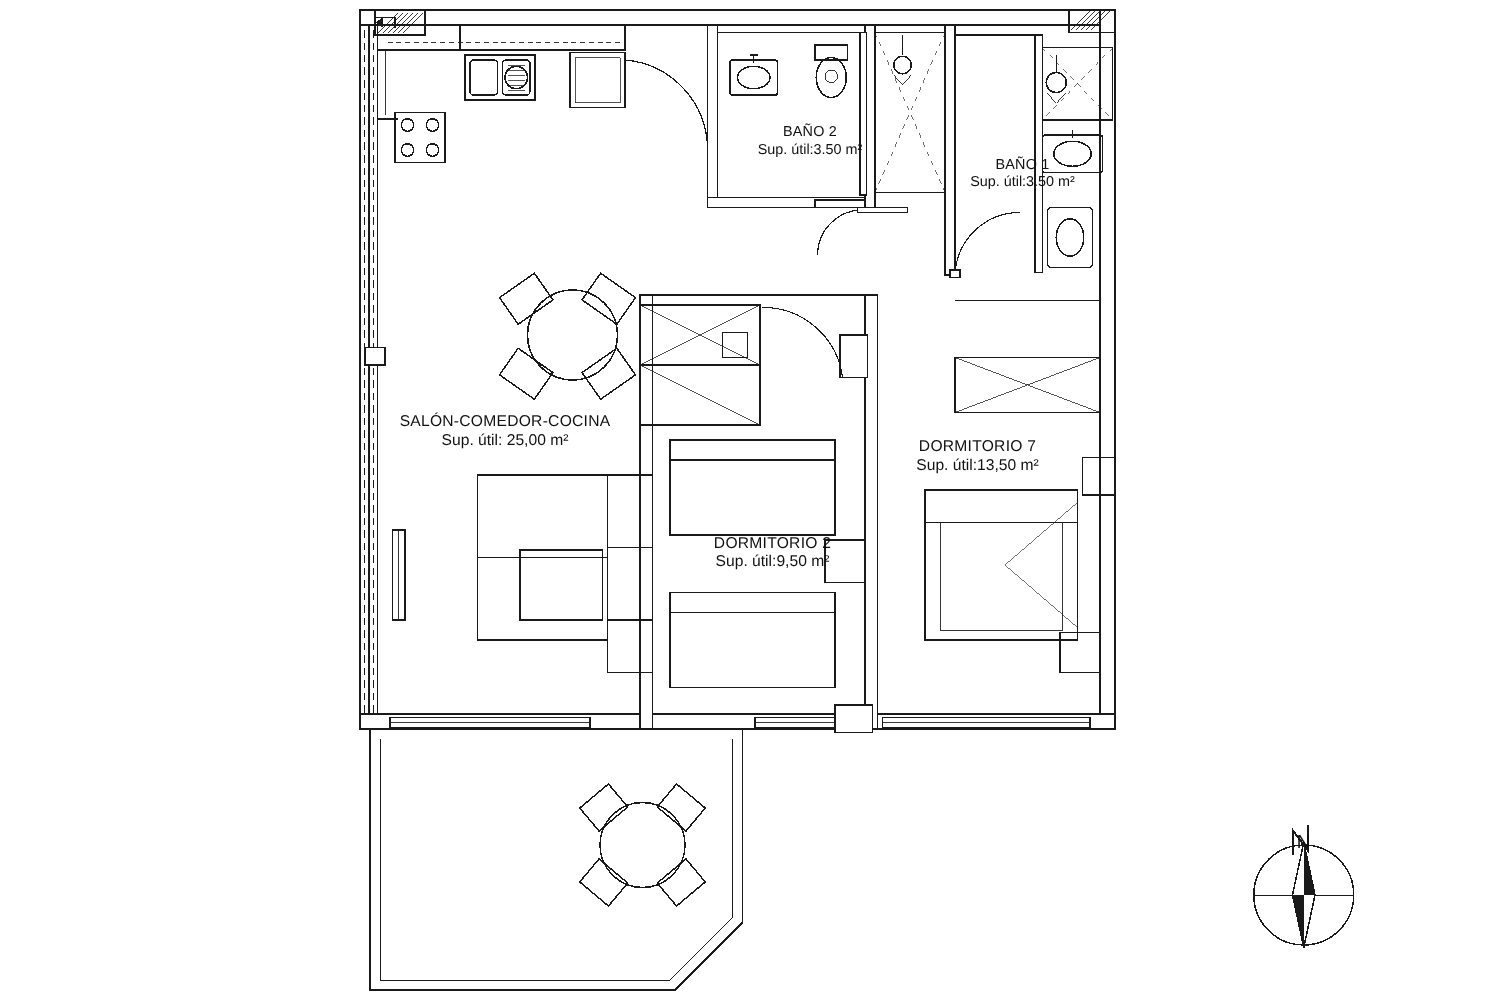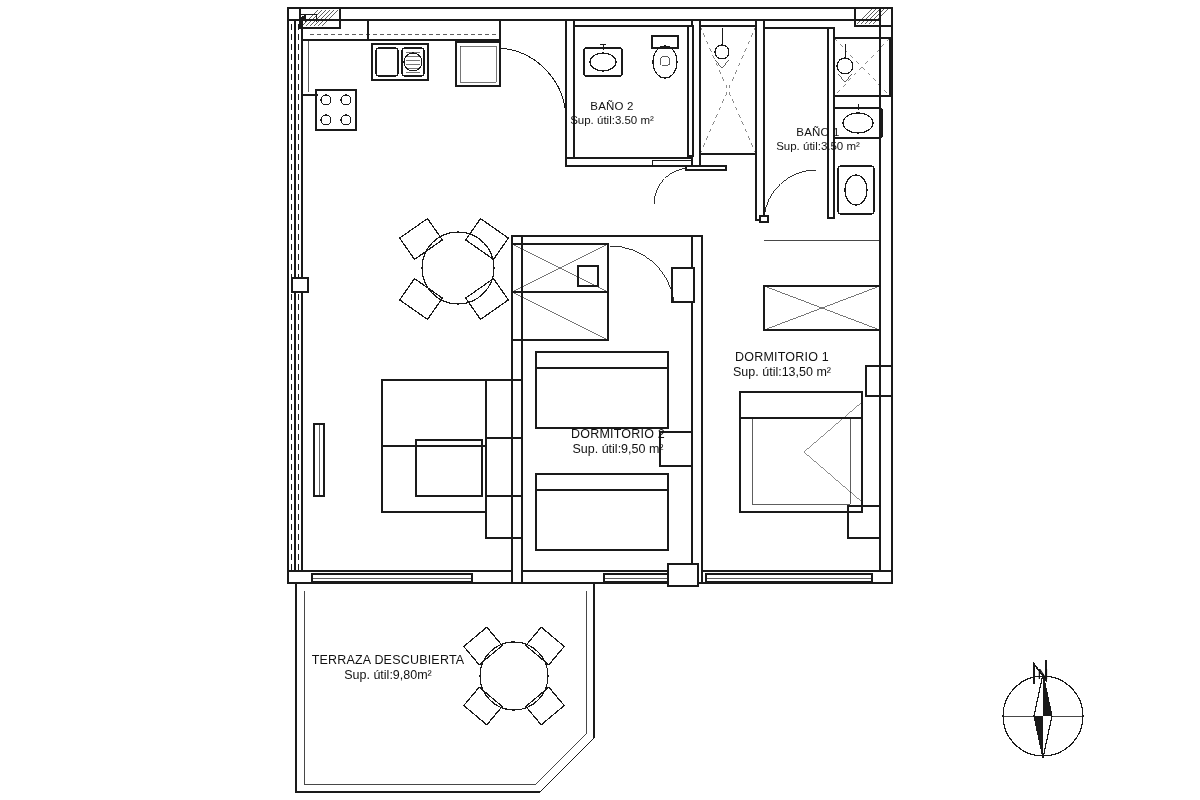--- a/index.html
+++ b/index.html
@@ -184,43 +184,43 @@
 
     <circle cx="1043" cy="716" r="40"></circle>
     <path d="M1003 716 h80 M1043 676 v80" stroke-width="0.8"></path>
     <path d="M1043 674 L1052 716 L1043 758 L1034 716 Z" fill="#fff"></path>
     <path d="M1043 674 L1052 716 L1043 716 Z" fill="#1a1a1a" stroke="none"></path>
     <path d="M1043 758 L1034 716 L1043 716 Z" fill="#1a1a1a" stroke="none"></path>
     <path d="M1034 684 L1034 664 L1046 680 L1046 660" stroke-width="1.6"></path>
   </g>
 </svg>
 
-
-<div class="lbl small" style="left:612px;top:99px;transform:translateX(-50%);">
+<div class="lbl" style="left:404px;top:330px;transform:translateX(-50%);">
+  <span class="l1">SALÓN-COMEDOR-COCINA</span>
+  <span class="l2">Sup. útil: 25,00 m²</span>
+</div>
+
+<div class="lbl small" style="left:648px;top:99px;transform:translateX(-50%);">
   <span class="l1">BAÑO 2</span>
   <span class="l2">Sup. útil:3.50 m²</span>
 </div>
 
 <div class="lbl small" style="left:818px;top:125px;transform:translateX(-50%);text-align:center;">
   <span class="l1">BAÑO 1</span>
   <span class="l2">Sup. útil:3.50 m²</span>
 </div>
 
 <div class="lbl" style="left:782px;top:350px;transform:translateX(-50%);">
-  <span class="l1">DORMITORIO 1</span>
+  <span class="l1">DORMITORIO 7</span>
   <span class="l2">Sup. útil:13,50 m²</span>
 </div>
 
 <div class="lbl" style="left:598px;top:427px;transform:translateX(-50%);margin-left:20px;">
   <span class="l1">DORMITORIO 2</span>
   <span class="l2">Sup. útil:9,50 m²</span>
 </div>
 
-<div class="lbl" style="left:388px;top:653px;transform:translateX(-50%);">
-  <span class="l1">TERRAZA DESCUBIERTA</span>
-  <span class="l2">Sup. útil:9,80m²</span>
-</div>
 
 <div class="lbl" style="left:1043px;top:666px;transform:translateX(-50%);font-size:15px;">
   <span class="l1">N</span>
 </div>
 
 </div>
 
 </body></html>

